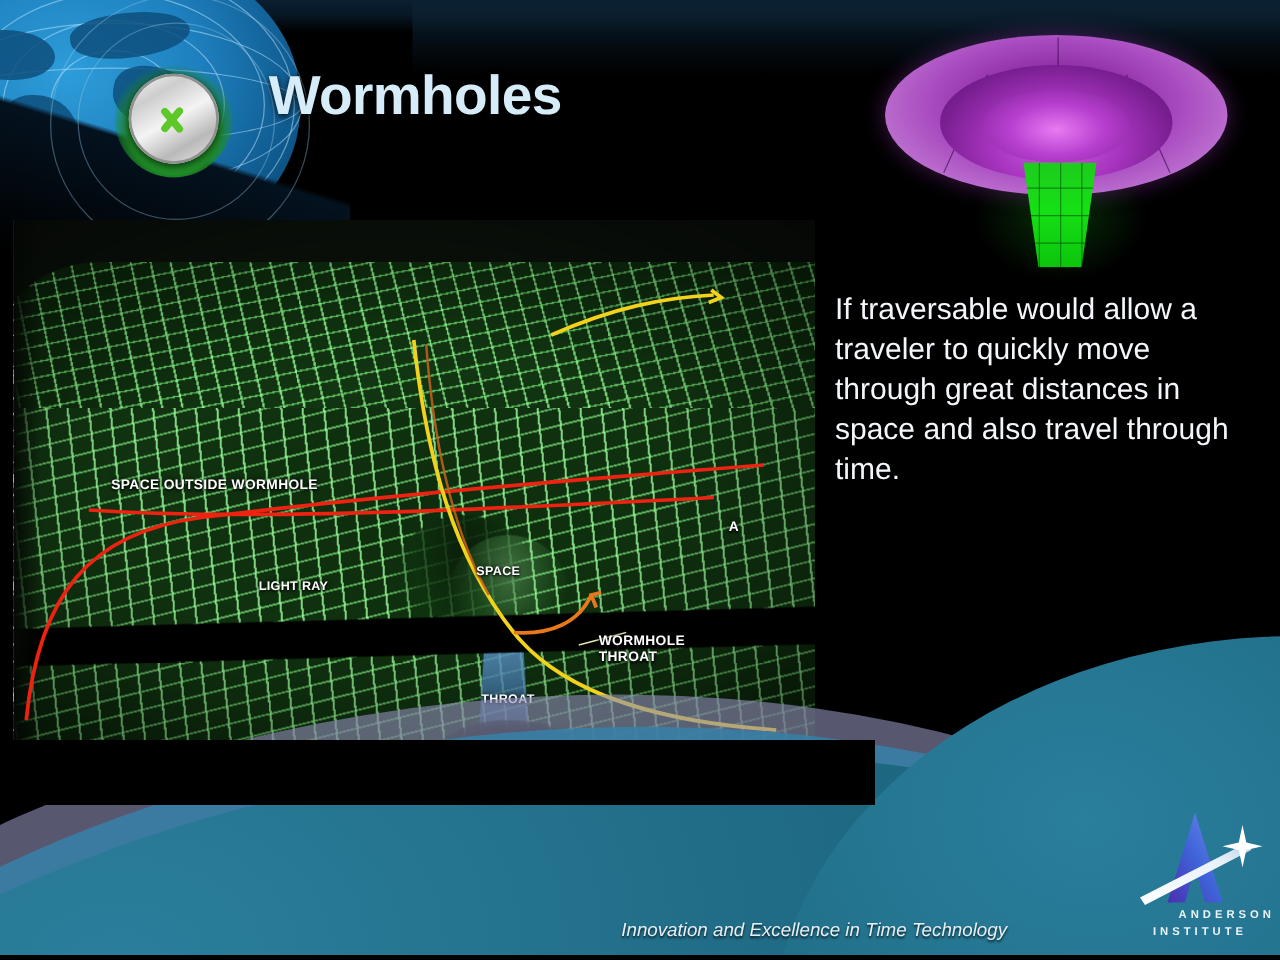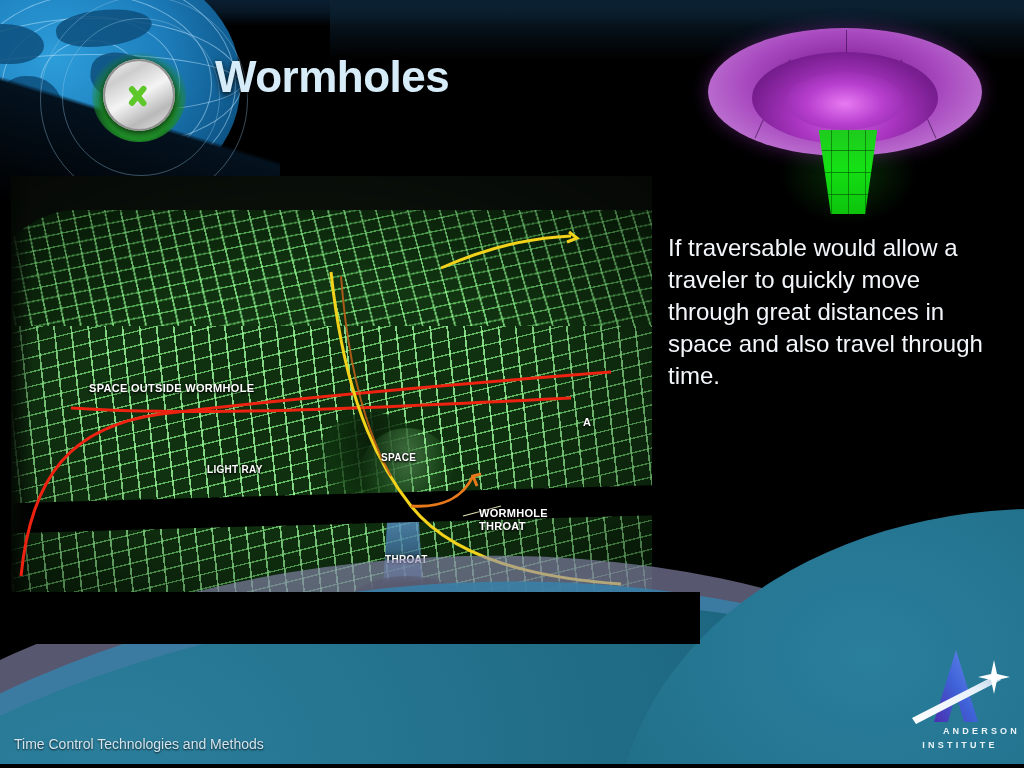--- a/index.html
+++ b/index.html
@@ -233,21 +233,21 @@
   <div class="body-text">
     <p>If traversable would allow a traveler to quickly move through great distances in space and also travel through time.</p>
   </div>
 
   <div class="sw-mauve"></div>
   <div class="sw-lightblue"></div>
   <div class="sw-teal"></div>
   <div class="sw-teal-r"></div>
   <div class="footer-blackcap"></div>
 
-  <div class="foot-left">Time Control Technologies and Methods</div>
+  <div class="foot-tag">Innovation and Excellence in Time Technology</div>
 
   <svg class="logo" viewBox="0 0 106 106">
     <defs>
       <linearGradient id="agrad" x1="0" y1="1" x2="1" y2="0">
         <stop offset="0%" stop-color="#4a2fb0"></stop>
         <stop offset="50%" stop-color="#3f63d8"></stop>
         <stop offset="100%" stop-color="#6f8ef0"></stop>
       </linearGradient>
       <linearGradient id="swgrad" x1="0" y1="1" x2="1" y2="0">
         <stop offset="0%" stop-color="#ffffff"></stop>

